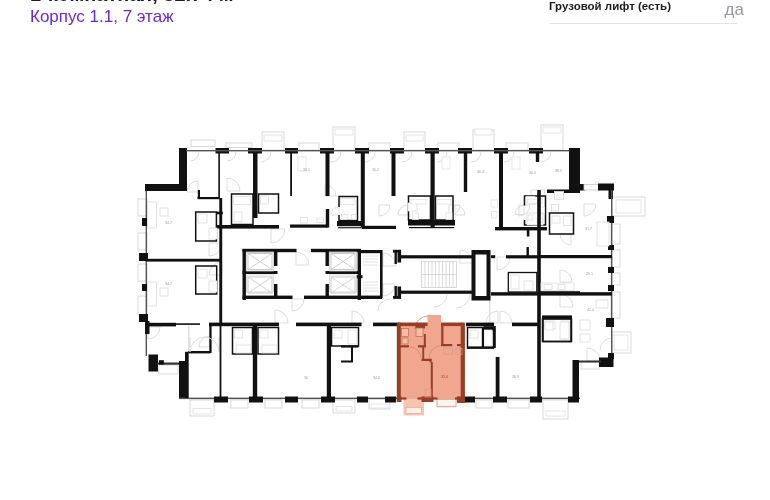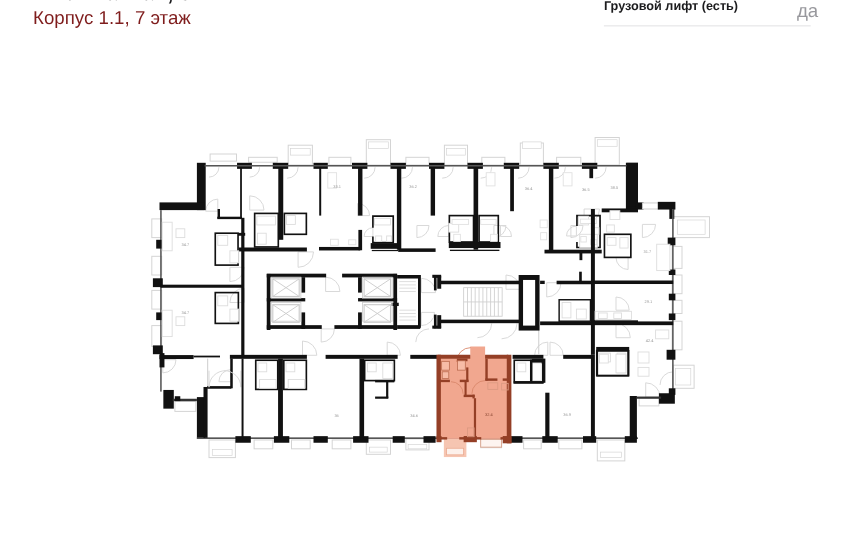--- a/index.html
+++ b/index.html
@@ -1,18 +1,18 @@
 <!DOCTYPE html>
 <html><head>
 <meta charset="utf-8">
 <style>
   html,body{margin:0;padding:0;background:#fff;width:770px;height:500px;overflow:hidden;}
   body{font-family:"Liberation Sans", sans-serif;position:relative;}
   .h1{position:absolute;left:30px;top:-17px;font-size:20px;font-weight:bold;color:#1c1c1e;letter-spacing:0;}
-  .h2{position:absolute;left:30px;top:7px;font-size:17px;color:#7f1d1d;text-align:center;}
+  .h2{position:absolute;left:30px;top:7px;font-size:17px;color:#6d28d9;text-align:center;}
   .r1{position:absolute;left:549px;top:0px;font-size:11.5px;font-weight:bold;color:#1c1c1e;}
   .r2{position:absolute;left:724.5px;top:0px;font-size:17px;color:#98989d;}
   .div1{position:absolute;left:549px;top:23px;width:188px;height:1px;background:#e4e4e6;}
   svg{position:absolute;left:0;top:0;}
 </style>
 </head>
 <body>
 
 <div class="h1">1-комнатная, 32.74 м²</div>
 

